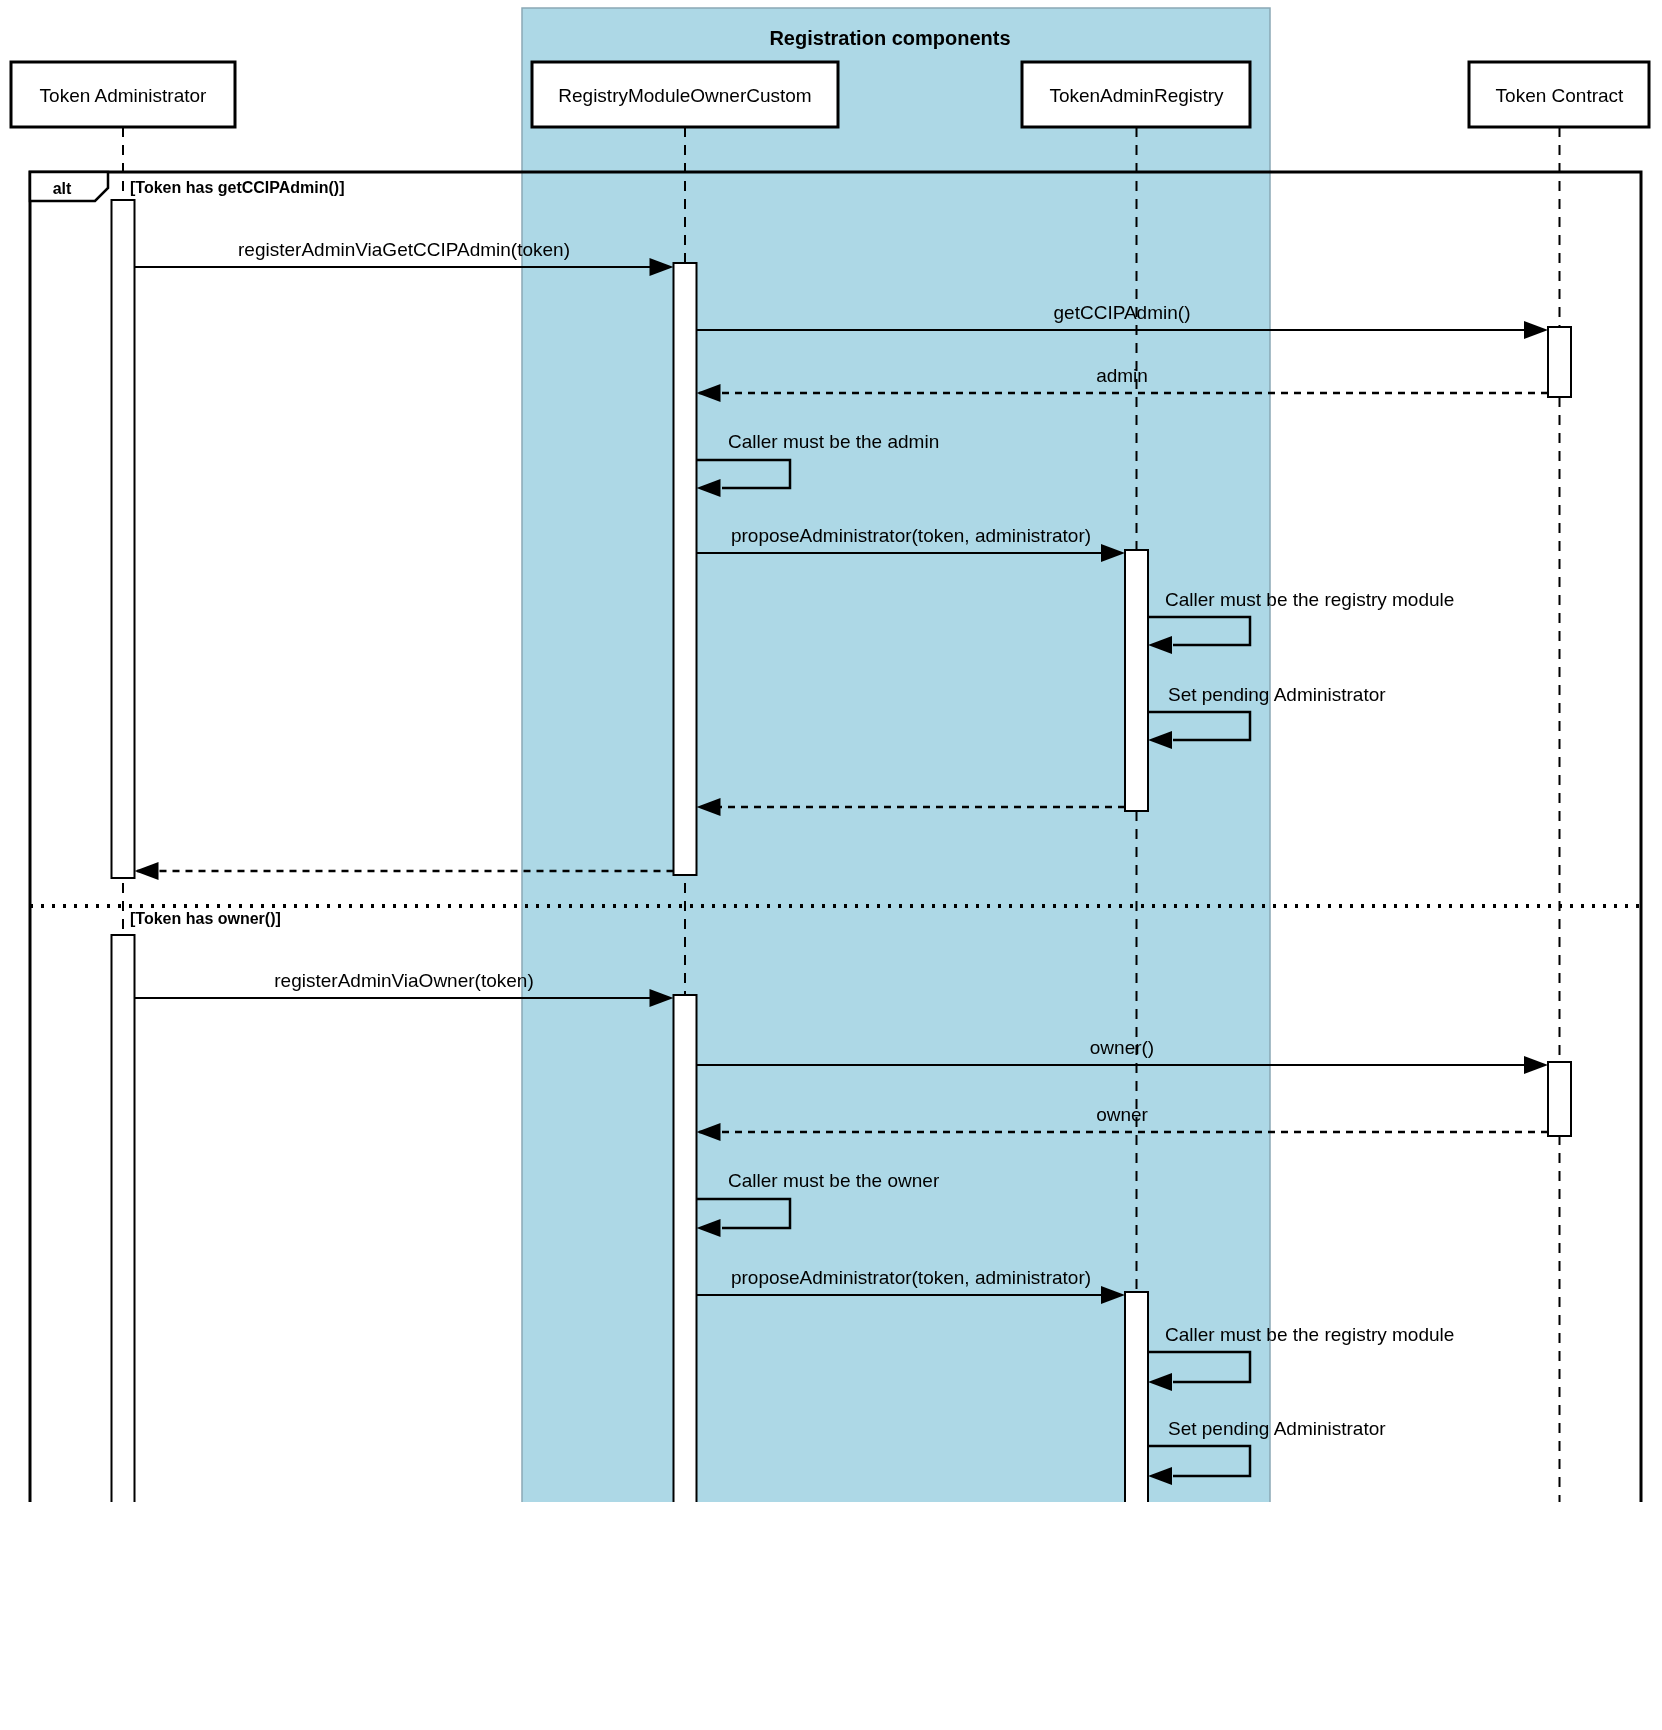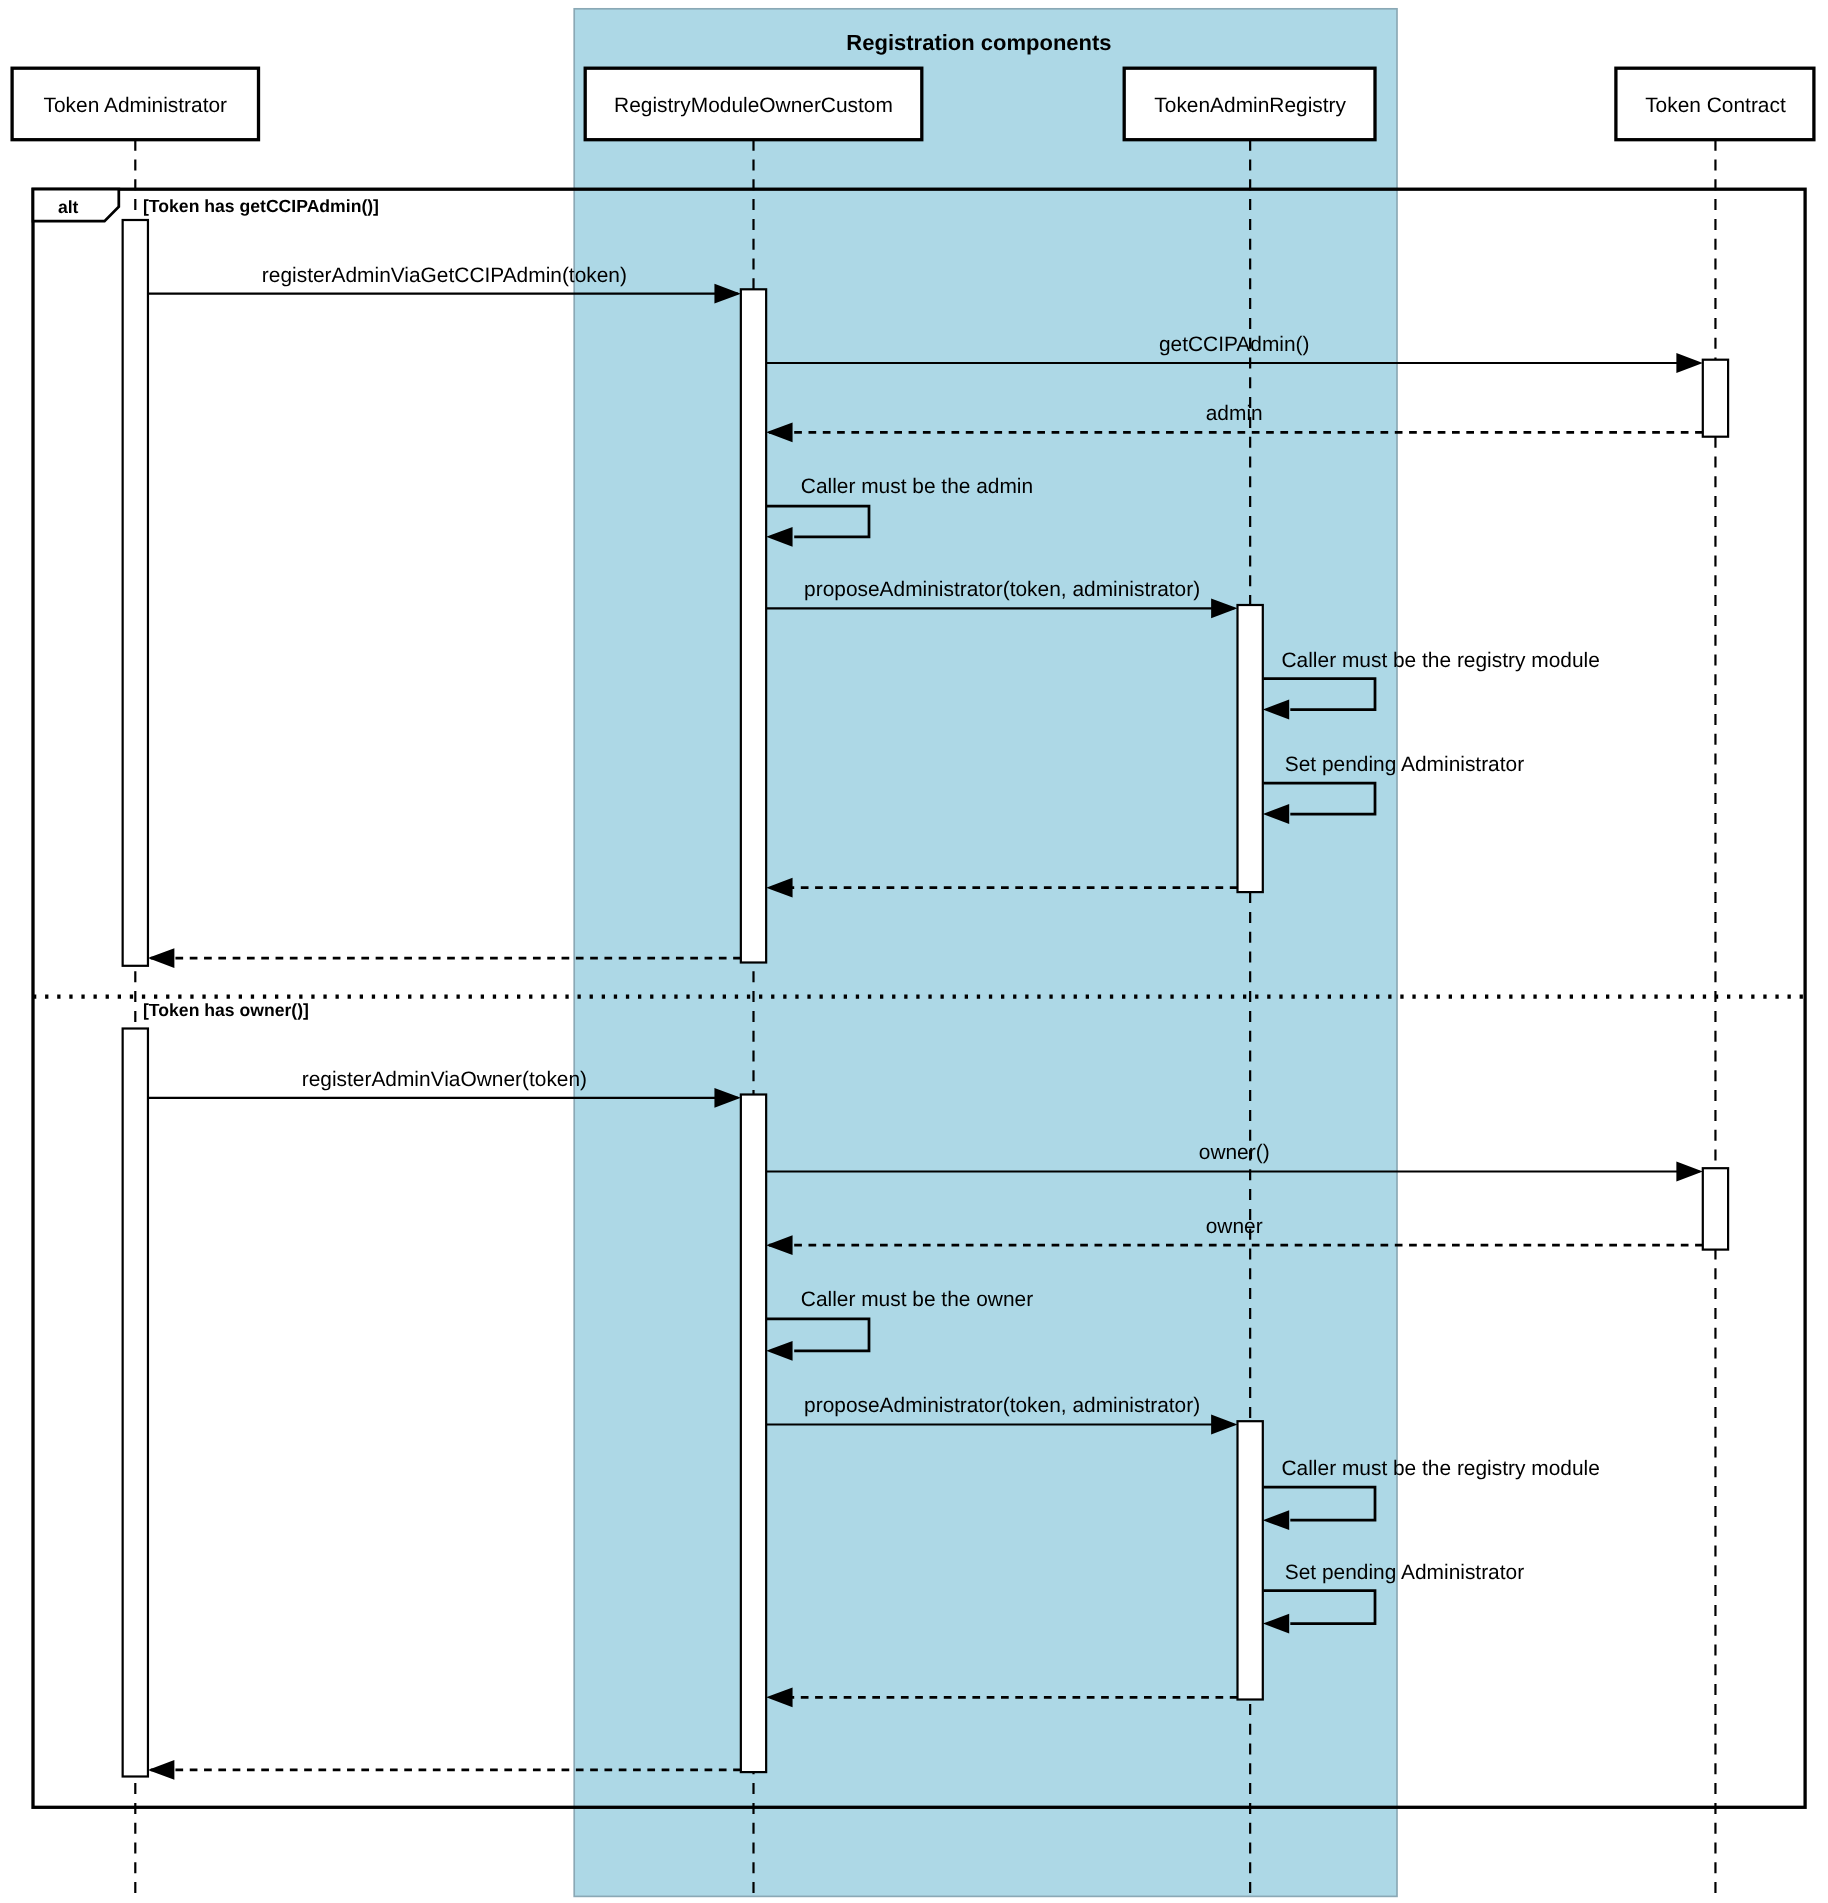--- a/index.html
+++ b/index.html
@@ -6,21 +6,21 @@
     margin: 0;
     padding: 0;
     background: #ffffff;
     width: 1662px;
     height: 1730px;
     font-family: "Liberation Sans", "DejaVu Sans", sans-serif;
   }
   #stage {
     position: relative;
     width: 1662px;
-    height: 1730px;
+    height: 1502px;
     background: #ffffff;
     overflow: hidden;
   }
   svg { display: block; }
 
   
   .participant-box   { fill: #ffffff; stroke: #000000; stroke-width: 3; }
   .participant-label { font-size: 19px; fill: #000000; text-anchor: middle; }
   .group-title       { font-size: 20px; font-weight: bold; fill: #000000; text-anchor: middle; }
   .lifeline          { stroke: #000000; stroke-width: 2; stroke-dasharray: 10 8; fill: none; }

